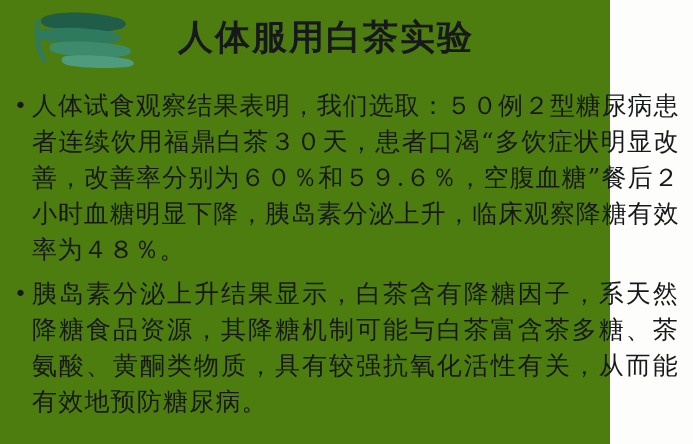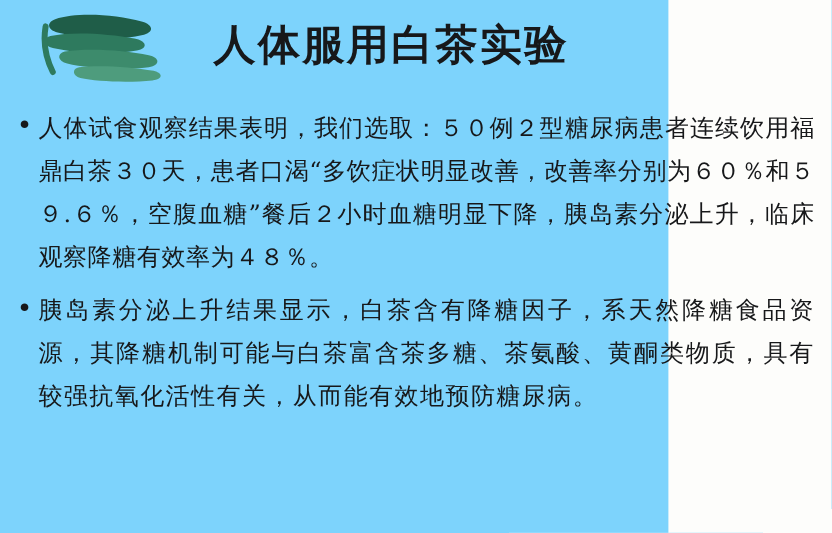--- a/index.html
+++ b/index.html
@@ -8,24 +8,24 @@
   }
   body {
     width: 693px;
     height: 444px;
     background: #fdfdfb;
     font-family: "Liberation Serif", serif;
     overflow: hidden;
   }
   .slide {
     position: relative;
-    width: 557px;
+    width: 610px;
     height: 444px;
     box-sizing: border-box;
-    background: #7dd3fc;
+    background: #4d7c0f;
   }
   
   .title-row {
     position: relative;
     height: 88px;
   }
   .brush-logo {
     position: absolute;
     left: 34px;
     top: 10px;
@@ -61,21 +61,21 @@
     width: 18px;
     font-size: 22px;
     line-height: 36px;
     color: #17181a;
     text-align: left;
     font-family: "DejaVu Sans", sans-serif;
   }
   .bullet-text {
     flex: 1 1 auto;
     font-family: "DejaVu Serif", serif;
-    font-size: 20px;
+    font-size: 25px;
     line-height: 36px;
     color: #17181a;
     text-align: justify;
     text-justify: inter-ideograph;
     letter-spacing: 0.5px;
   }
   .bullet-text.second {
     letter-spacing: 1.2px;
   }
   .bold-emph {

